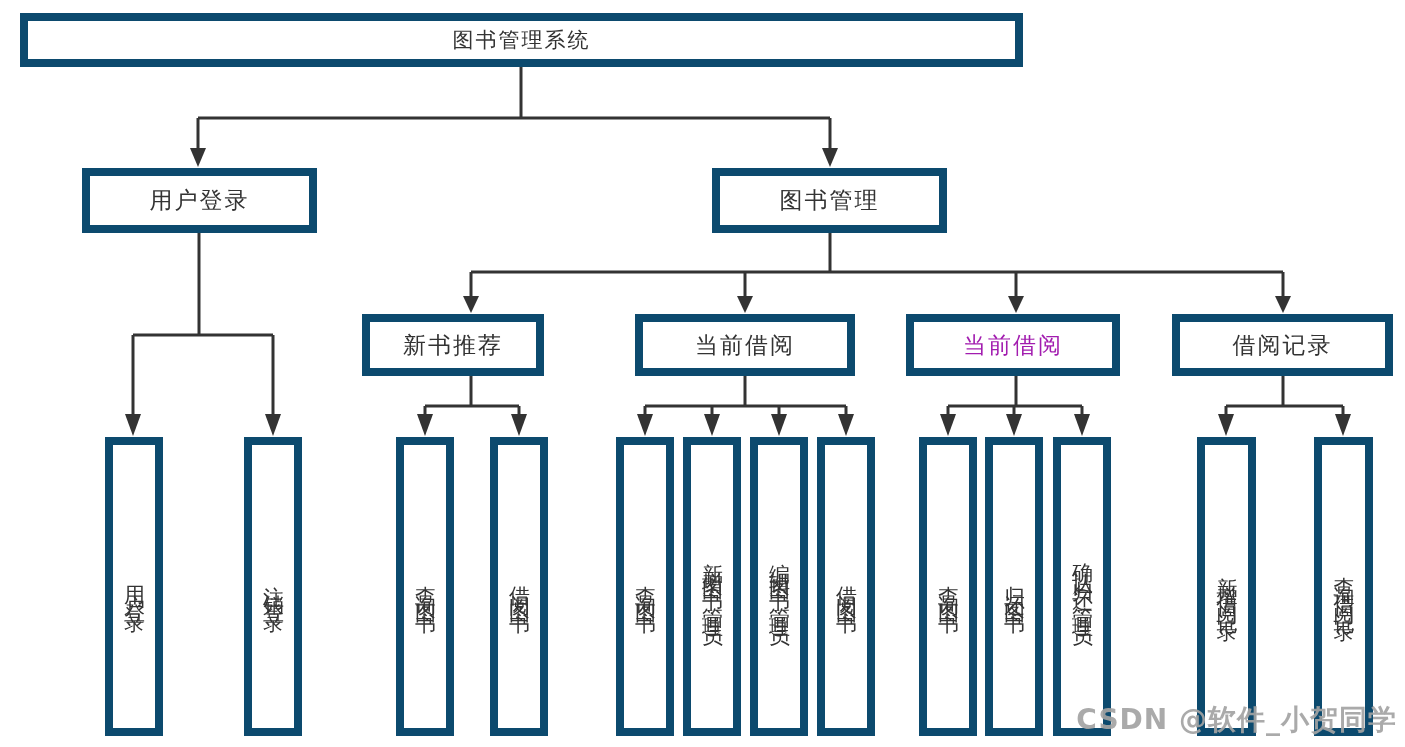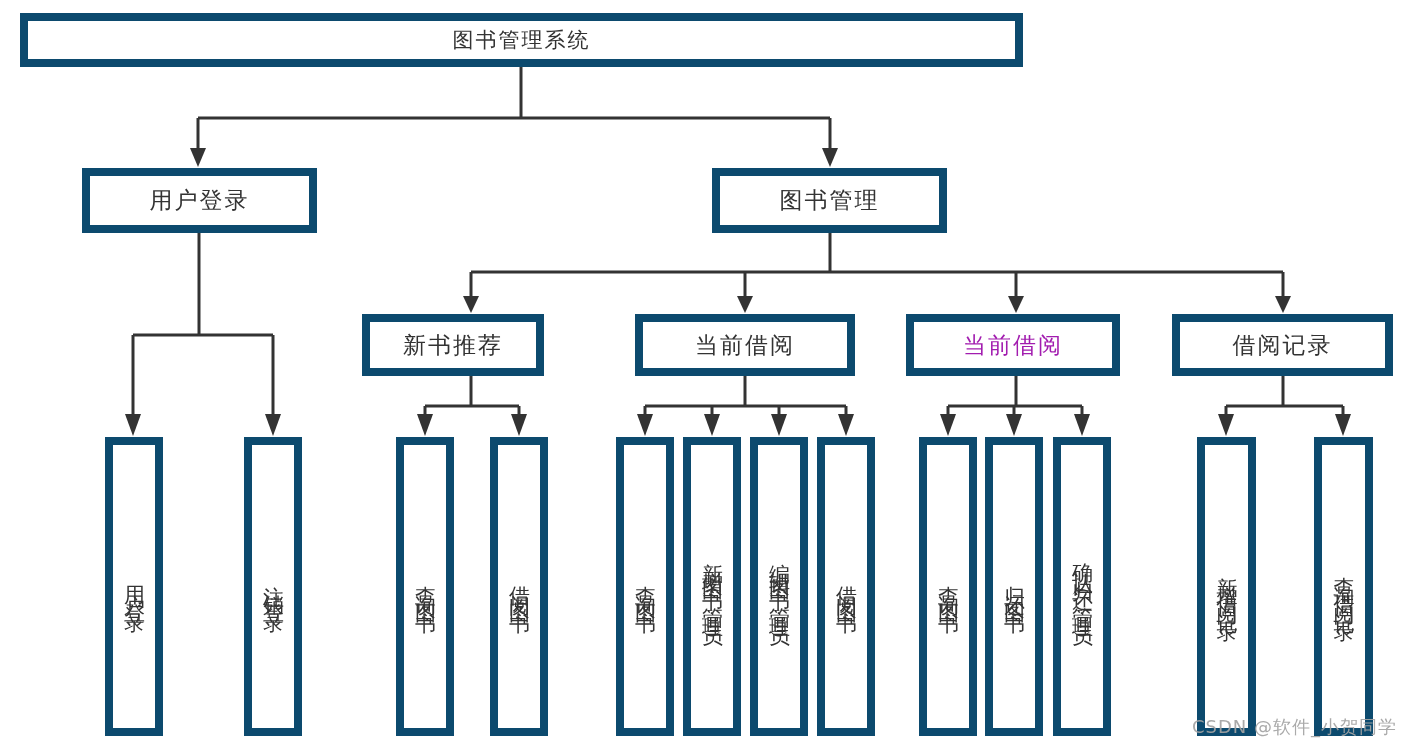--- a/index.html
+++ b/index.html
@@ -28,25 +28,26 @@
     text-orientation:mixed;
     font-size:21px;
     letter-spacing:9px;
     line-height:1;
     white-space:nowrap;
   }
   .watermark{
     position:absolute;
     right:8px;
     bottom:8px;
-    font-size:18px;
+    font-size:28px;
     color:#a3a3a3;
     letter-spacing:1px;
     z-index:5;
     opacity:.92;
+    font-weight:bold;
   }
 </style>
 </head>
 <body>
 
 <div class="stage">
 
   <svg id="connectors" viewBox="0 0 1405 747" xmlns="http://www.w3.org/2000/svg">
       <line x1="521" y1="67" x2="521" y2="118" stroke="#333333" stroke-width="3"></line>
       <line x1="198" y1="118" x2="830" y2="118" stroke="#333333" stroke-width="3"></line>

